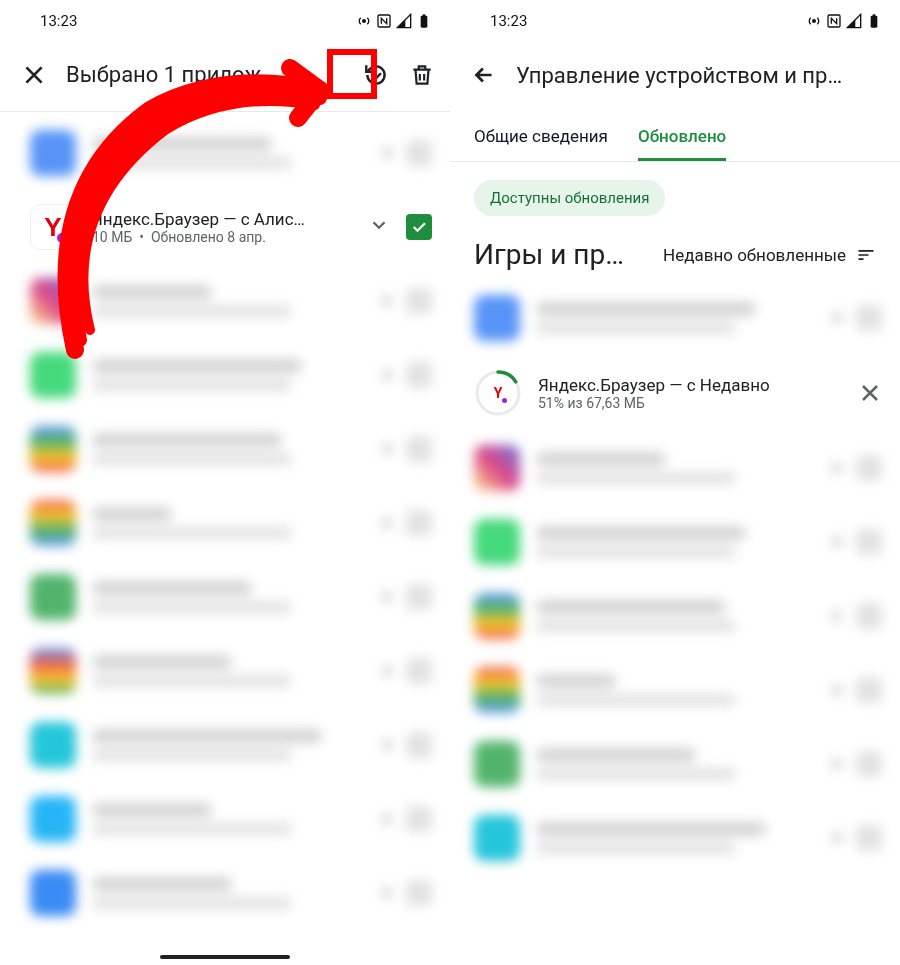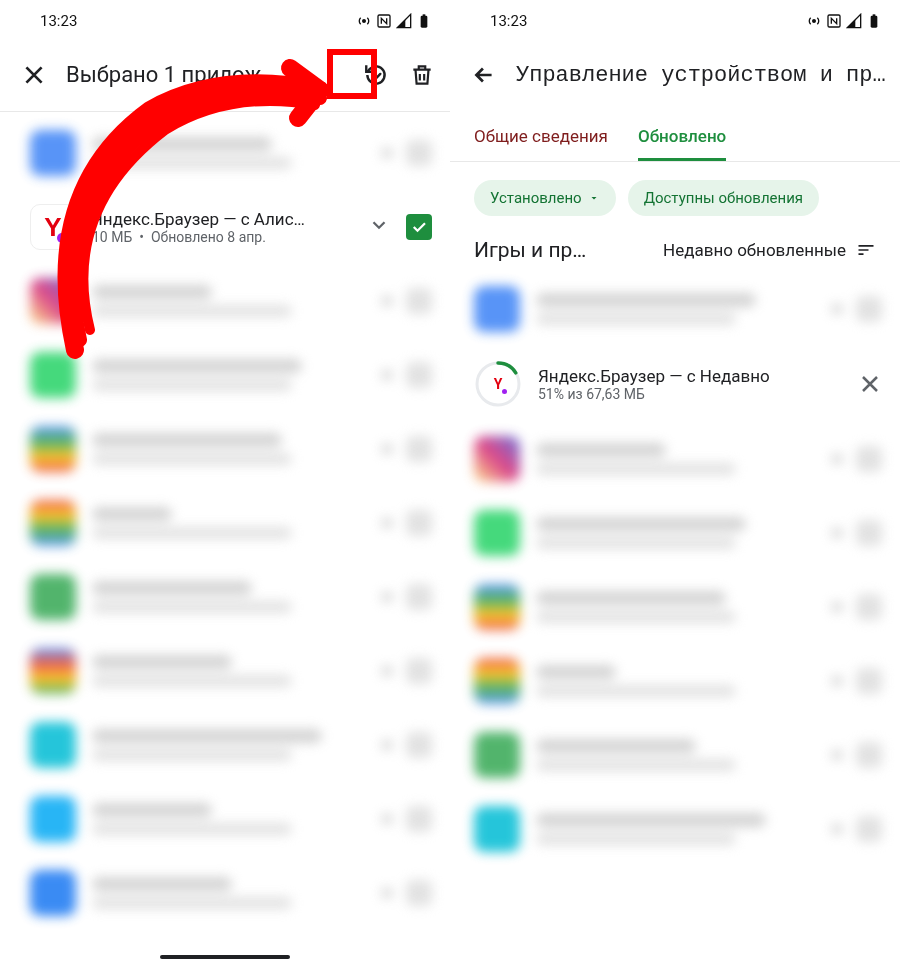--- a/index.html
+++ b/index.html
@@ -61,29 +61,29 @@
 
   
   .redbox {
     position:absolute; top:49px; left:327px; width:50px; height:50px;
     border:6px solid #ff0000; z-index:50;
   }
   .arrow { position:absolute; top:50px; left:20px; z-index:49; }
 
   
   .tabs { display:flex; border-bottom:1px solid #e8e8e8; padding: 0 24px; gap: 30px; height: 50px; align-items:flex-end;}
-  .tab { font-size:17px; color:#7f1d1d; padding-bottom:12px; border-bottom:3px solid transparent;}
+  .tab { font-size:17px; color:#0f172a; padding-bottom:12px; border-bottom:3px solid transparent;}
   .tab.active { color:#1e8e3e; font-weight:500; border-bottom-color:#1e8e3e;}
 
   .chips { display:flex; gap:12px; padding:18px 18px 8px 24px;}
   .chip { background:#e6f4ea; color:#137333; font-size:15px; padding:9px 16px; border-radius:20px; display:flex; align-items:center; gap:6px;}
   .chip svg{width:12px;height:12px;}
 
   .section-head { display:flex; align-items:center; justify-content:space-between; padding: 14px 24px 6px 24px;}
-  .section-head .left{ font-size:21px; color:#202124; font-weight:400; white-space:nowrap; overflow:hidden; text-overflow:ellipsis; max-width:150px;}
+  .section-head .left{ font-size:28px; color:#202124; font-weight:400; white-space:nowrap; overflow:hidden; text-overflow:ellipsis; max-width:150px;}
   .sortrow{display:flex;align-items:center;gap:10px;text-align:right;}
   .sortrow span{font-size:17px;color:#202124;}
   .sortrow svg{width:20px;height:20px;}
 
   .row2 { display:flex; align-items:center; gap:16px; padding: 14px 18px 14px 24px; min-height:74px;}
   .row2.blurred { filter: blur(6px); opacity:0.85; pointer-events:none;}
   .progress-ring{width:48px;height:48px;position:relative;flex-shrink:0;}
   .progress-ring svg{width:48px;height:48px;}
   .progress-ring .ymini{position:absolute;top:12px;left:12px;width:24px;height:24px;background:#fff;border-radius:6px;display:flex;align-items:center;justify-content:center;}
   .progress-ring .ymini::after{content:"Y";color:#e3000f;font-weight:700;font-size:14px;}
@@ -306,41 +306,35 @@
             <path d="M2 22h20L22 2z" fill="none" stroke="#111" stroke-width="2"></path>
             <path d="M2 22h12L14 10z"></path>
           </svg>
       <svg class="sicon" viewBox="0 0 24 24" fill="#111">
             <rect x="7" y="4" width="10" height="18" rx="2"></rect>
             <rect x="10" y="2" width="4" height="3"></rect>
           </svg>
     </span>
   </div>
 
-  <div class="appbar" style="border-bottom:none;font-family:Liberation Mono, monospace;">
+  <div class="appbar" style="border-bottom:none;">
     <span class="icon-btn">
       <svg viewBox="0 0 24 24" fill="none" stroke="#202124" stroke-width="2.5">
             <path d="M19 12H5M11 18l-6-6 6-6"></path>
           </svg>
     </span>
     <span class="title">Управление устройством и пр…</span>
   </div>
 
   <div class="tabs">
     <div class="tab">Общие сведения</div>
     <div class="tab active">Обновлено</div>
   </div>
 
   <div class="chips">
-    <div class="chip">
-      <span>Установлено</span>
-      <svg viewBox="0 0 24 24" fill="#137333">
-            <path d="M7 10l5 5 5-5z"></path>
-          </svg>
-    </div>
     <div class="chip">
       <span>Доступны обновления</span>
     </div>
   </div>
 
   <div class="section-head">
     <div class="left">Игры и пр…</div>
     <div class="sortrow">
       <span>Недавно обновленные</span>
       <svg viewBox="0 0 24 24" fill="#202124">

